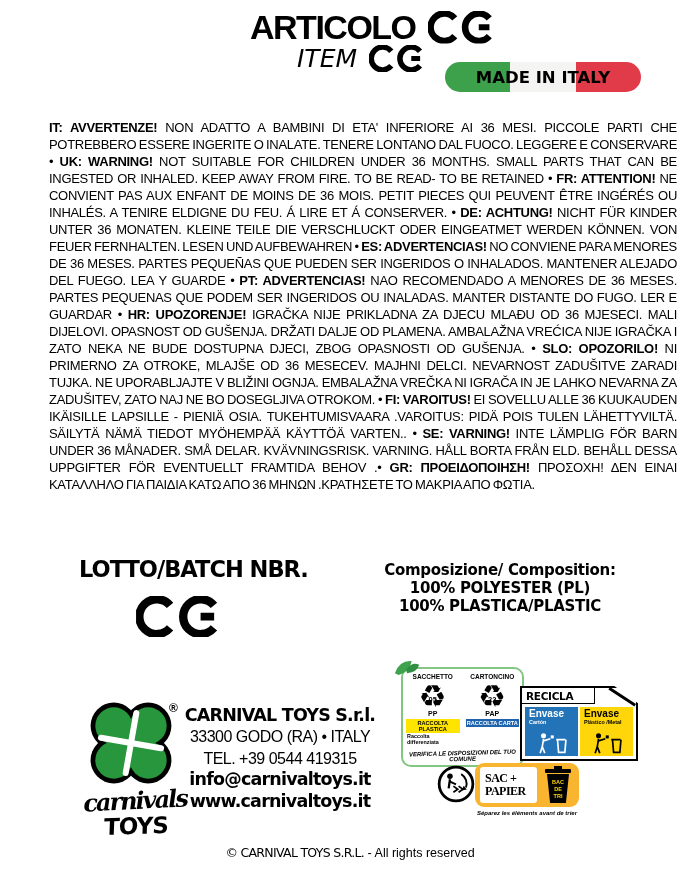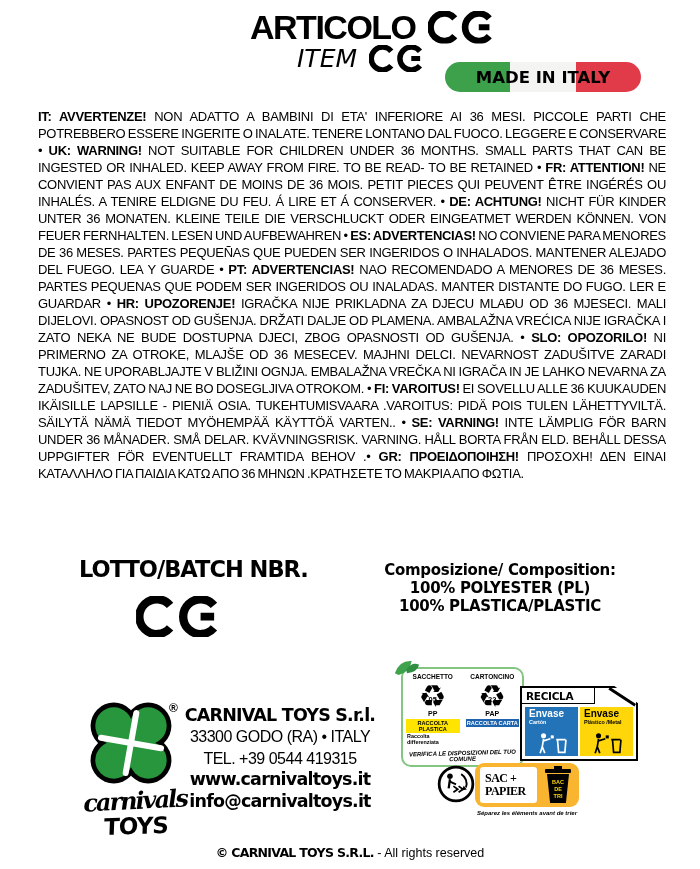--- a/index.html
+++ b/index.html
@@ -12,21 +12,21 @@
   .page-title { font-family:Liberation Sans, sans-serif; font-size:34px; font-weight:800; letter-spacing:-1.5px; }
   .subtitle-row { position:absolute; left:297px; top:44px; display:flex; align-items:center; gap:12px; }
   .page-subtitle { font-family:"DejaVu Sans", sans-serif; font-size:25px; font-style:italic; letter-spacing:0px; }
   .ce { display:block; }
   .mii { position:absolute; left:445px; top:62px; width:196px; height:30px; border-radius:15px; overflow:hidden; display:flex;text-align:center; }
   .mii .stripe { flex:1; }
   .mii .g { background:#3da04b; } .mii .w { background:#f4f4f2; } .mii .r { background:#e13a49; }
   .mii-text { position:absolute; left:0; top:0; width:100%; height:100%; display:flex; align-items:center; justify-content:center;
     font-family:"DejaVu Sans", sans-serif; font-size:16.5px; font-weight:800; letter-spacing:0px; }
   
-  .warning-text { position:absolute; left:36px; top:106px; width:628px; margin:2px; text-align:justify;
+  .warning-text { position:absolute; left:36px; top:106px; width:628px; margin:13px; text-align:justify;
     font-size:13px; line-height:17px; letter-spacing:-0.3px; word-spacing:-1px; }
   
   .batch-label { position:absolute; left:79px; top:556px; font-family:"DejaVu Sans", sans-serif;
     font-size:22.5px; font-weight:800; letter-spacing:-1px; }
   .ce-big { position:absolute; left:136px; top:596px; }
   .composition { position:absolute; left:380px; top:561px; width:240px; text-align:center;
     font-family:"DejaVu Sans", sans-serif; font-weight:800; font-size:15px; line-height:18px; letter-spacing:-0.3px; }
   
   .recycle-box { position:absolute; left:401px; top:667px; width:119px; height:96px;
     border:2.5px solid #82c682; border-radius:10px; background:#fff; }
@@ -86,21 +86,21 @@
   .bin-handle { width:8px; height:3px; background:#000; margin:0 auto; }
   .bin-lid { width:26px; height:4px; background:#000; margin:0 auto; border-radius:1px; }
   .bin-body { width:22px; height:29px; background:#000; margin:1px auto 0;
     clip-path:polygon(0 0,100% 0,86% 100%,14% 100%);
     display:flex; flex-direction:column; align-items:center; justify-content:center; gap:1px; }
   .bin-body span { color:#ffd60a; font-size:5.5px; font-weight:800; line-height:6px; }
   .sac-caption { position:absolute; left:38px; top:47px; width:104px; text-align:center;
     font-size:6px; font-weight:700; font-style:italic; }
   
   .copyright { position:absolute; left:0; top:845px; width:100%; text-align:center; font-size:12.5px; }
-  .copyright b { font-family:"DejaVu Sans", sans-serif; font-weight:700; letter-spacing:-0.7px; }
+  .copyright b { font-family:"DejaVu Sans", sans-serif; font-weight:400; letter-spacing:-0.7px; }
 </style>
 </head>
 <body>
 
 <svg style="position:absolute;width:0;height:0" aria-hidden="true">
   <symbol id="ce-shape" viewBox="0 0 130 64">
     <path d="M52.7,14.6 A27,27 0 1,0 52.7,49.4" fill="none" stroke="#000" stroke-width="13"></path>
     <path d="M120.7,14.6 A27,27 0 1,0 120.7,49.4" fill="none" stroke="#000" stroke-width="13"></path>
     <line x1="100" y1="32" x2="121" y2="32" stroke="#000" stroke-width="12"></line>
   </symbol>
@@ -220,22 +220,22 @@
     </svg>
     <span class="registered">®</span>
     <div class="logo-script">carnivals</div>
     <div class="logo-toys">TOYS</div>
   </div>
 
   <div class="address">
     <div class="addr-name">CARNIVAL TOYS S.r.l.</div>
     <div class="addr-line">33300 GODO (RA) • ITALY</div>
     <div class="addr-line">TEL. +39 0544 419315</div>
+    <div class="addr-web">info@carnivaltoys.it</div>
     <div class="addr-web">www.carnivaltoys.it</div>
-    <div class="addr-web">info@carnivaltoys.it</div>
   </div>
 
   <div class="sac">
     <svg class="triman" width="38" height="38" viewBox="0 0 44 44">
       <circle cx="22" cy="22" r="19.5" fill="none" stroke="#000" stroke-width="3.2"></circle>
       <circle cx="15" cy="13" r="3.2" fill="#000"></circle>
       <path d="M15,16.5 L13.5,27" stroke="#000" stroke-width="2.6" fill="none"></path>
       <path d="M14.5,19 L22,22.5" stroke="#000" stroke-width="2.2" fill="none"></path>
       <path d="M19,31.5 l5,-3.5 l-5,-3.5" stroke="#000" stroke-width="2" fill="none"></path>
       <path d="M25,31.5 l5,-3.5 l-5,-3.5" stroke="#000" stroke-width="2" fill="none"></path>

